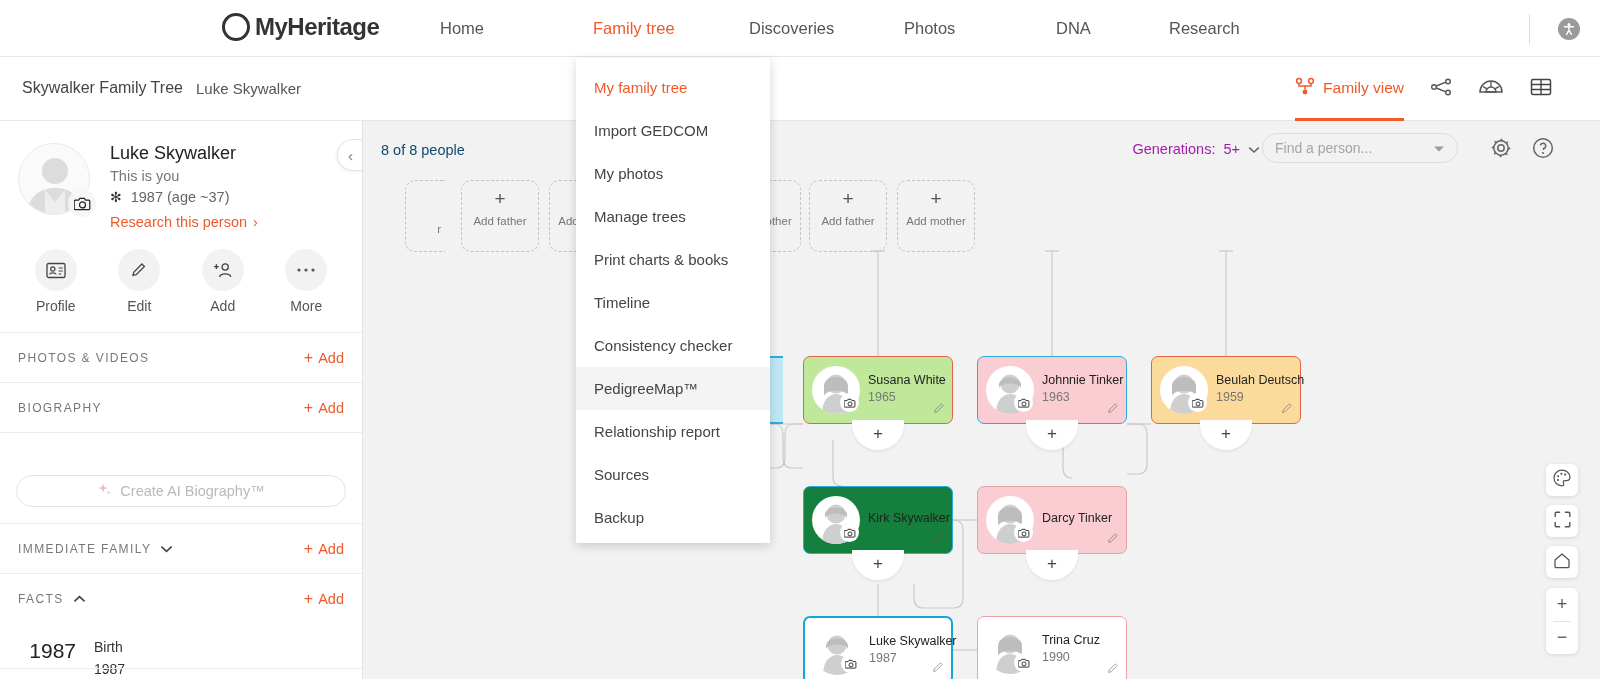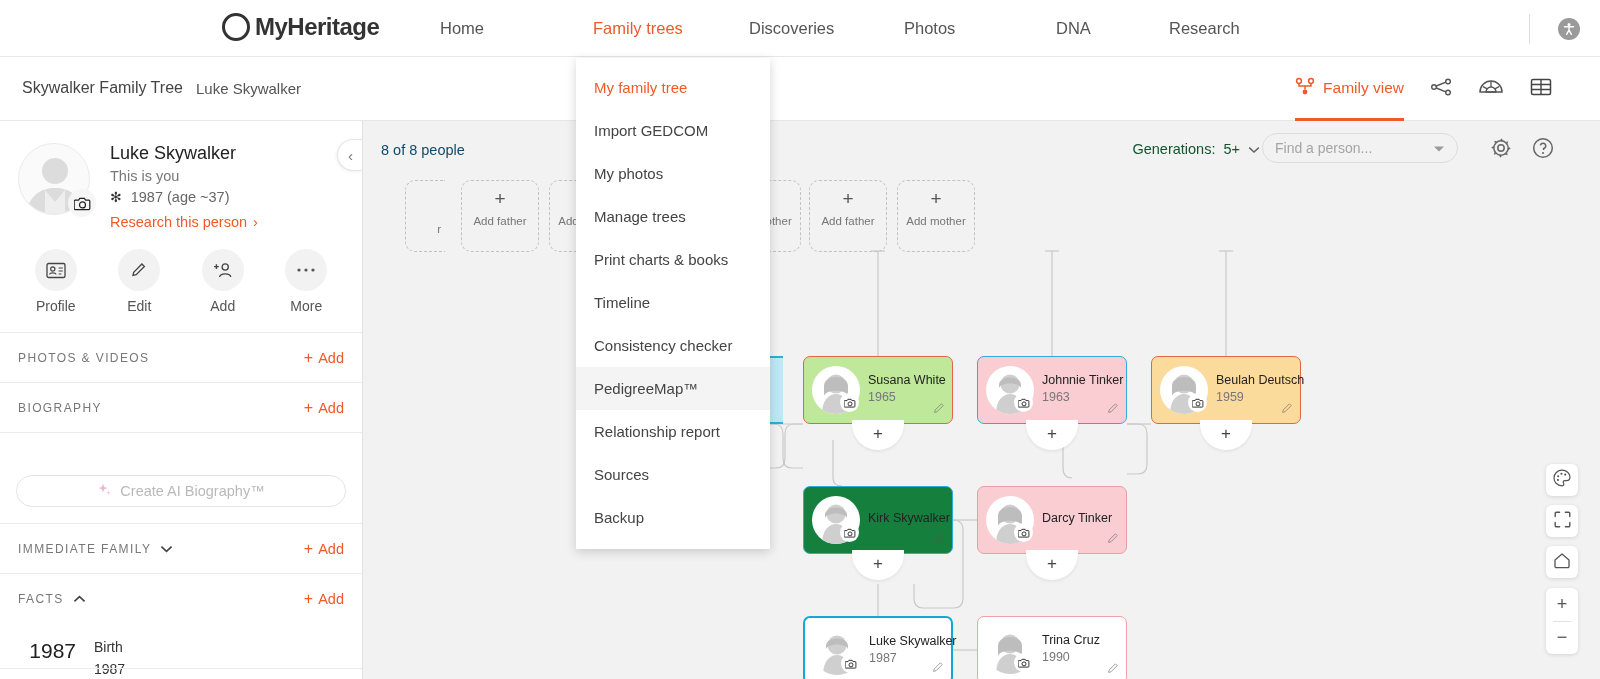--- a/index.html
+++ b/index.html
@@ -106,21 +106,21 @@
   
   .canvas {
     position: absolute; left: 363px; top: 121px; width: 1237px; height: 558px;
     background: #f2f2f2; overflow: hidden;
   }
   .canvas-topbar {
     position: absolute; left: 0; top: 0; width: 1237px; height: 57px; background: #f2f2f2;
   }
   .people-count { position: absolute; left: 18px; top: 21px; font-size: 14.5px; color: #0c4a6e; }
   .generations {
-    position: absolute; right: 340px; top: 20px; font-size: 14.5px; color: #14532d;
+    position: absolute; right: 340px; top: 20px; font-size: 14.5px; color: #a21caf;
     display: flex; align-items: center; gap: 8px; cursor: pointer; justify-content: flex-end;
   }
   .findbox {
     position: absolute; right: 142px; top: 12px; width: 196px; height: 30px;
     border: 1px solid #dcdcdc; border-radius: 15px; background: #f2f2f2;
     display: flex; align-items: center; padding: 0 12px; cursor: text;
   }
   .findbox .ph { font-size: 14px; color: #a5a5a5; flex: 1; }
   .gear-btn { position: absolute; right: 88px; top: 16px; cursor: pointer; }
   .help-btn { position: absolute; right: 46px; top: 16px; cursor: pointer; }
@@ -173,21 +173,21 @@
   .zoomctl {
     position: absolute; right: 22px; top: 588px; width: 32px; height: 66px; background: #fff;
     border-radius: 6px; box-shadow: 0 1px 4px rgba(0,0,0,.12);
   }
   .zoomctl .zb { height: 33px; display: flex; align-items: center; justify-content: center; font-size: 18px; color: #555; cursor: pointer; }
   .zoomctl .zsep { position: absolute; left: 7px; top: 33px; width: 18px; height: 1px; background: #e2e2e2; }
 
   
   .dropdown {
     position: absolute; left: 576px; top: 58px; width: 194px; background: #fff;
-    box-shadow: 0 3px 10px rgba(0,0,0,.17); z-index: 50; padding: 8px 0 10px 0;
+    box-shadow: 0 3px 10px rgba(0,0,0,.17); z-index: 50; padding: 8px 0 4px 0;
   }
   .dd-item {
     height: 43px; display: flex; align-items: center; padding: 0 18px;
     font-size: 15px; color: #444; cursor: pointer;
   }
   .dd-item.active { color: #f0592a; }
   .dd-item.hover { background: #f4f4f4; }
 </style>
 </head>
 <body>
@@ -200,21 +200,21 @@
         <svg width="28" height="28" viewBox="0 0 28 28">
           <circle cx="14" cy="14" r="12.5" fill="none" stroke="#333" stroke-width="3"></circle>
           <path d="M14 5 A9 9 0 0 1 14 23 A6 6 0 0 0 14 5 Z" fill="#333"></path>
         </svg>
       </span>
       <span class="logo-text">MyHeritage</span>
     </div>
 
     <div class="nav-items">
       <span class="nav-item" style="width:153px">Home</span>
-      <span class="nav-item active" style="width:156px">Family trees</span>
+      <span class="nav-item active" style="width:156px">Family tree</span>
       <span class="nav-item" style="width:155px">Discoveries</span>
       <span class="nav-item" style="width:152px">Photos</span>
       <span class="nav-item" style="width:113px">DNA</span>
       <span class="nav-item">Research</span>
     </div>
 
     <div class="nav-sep"></div>
     <div class="accessibility-btn">
       <svg width="14" height="14" viewBox="0 0 14 14">
         <circle cx="7" cy="2.6" r="1.5" fill="#fff"></circle>

